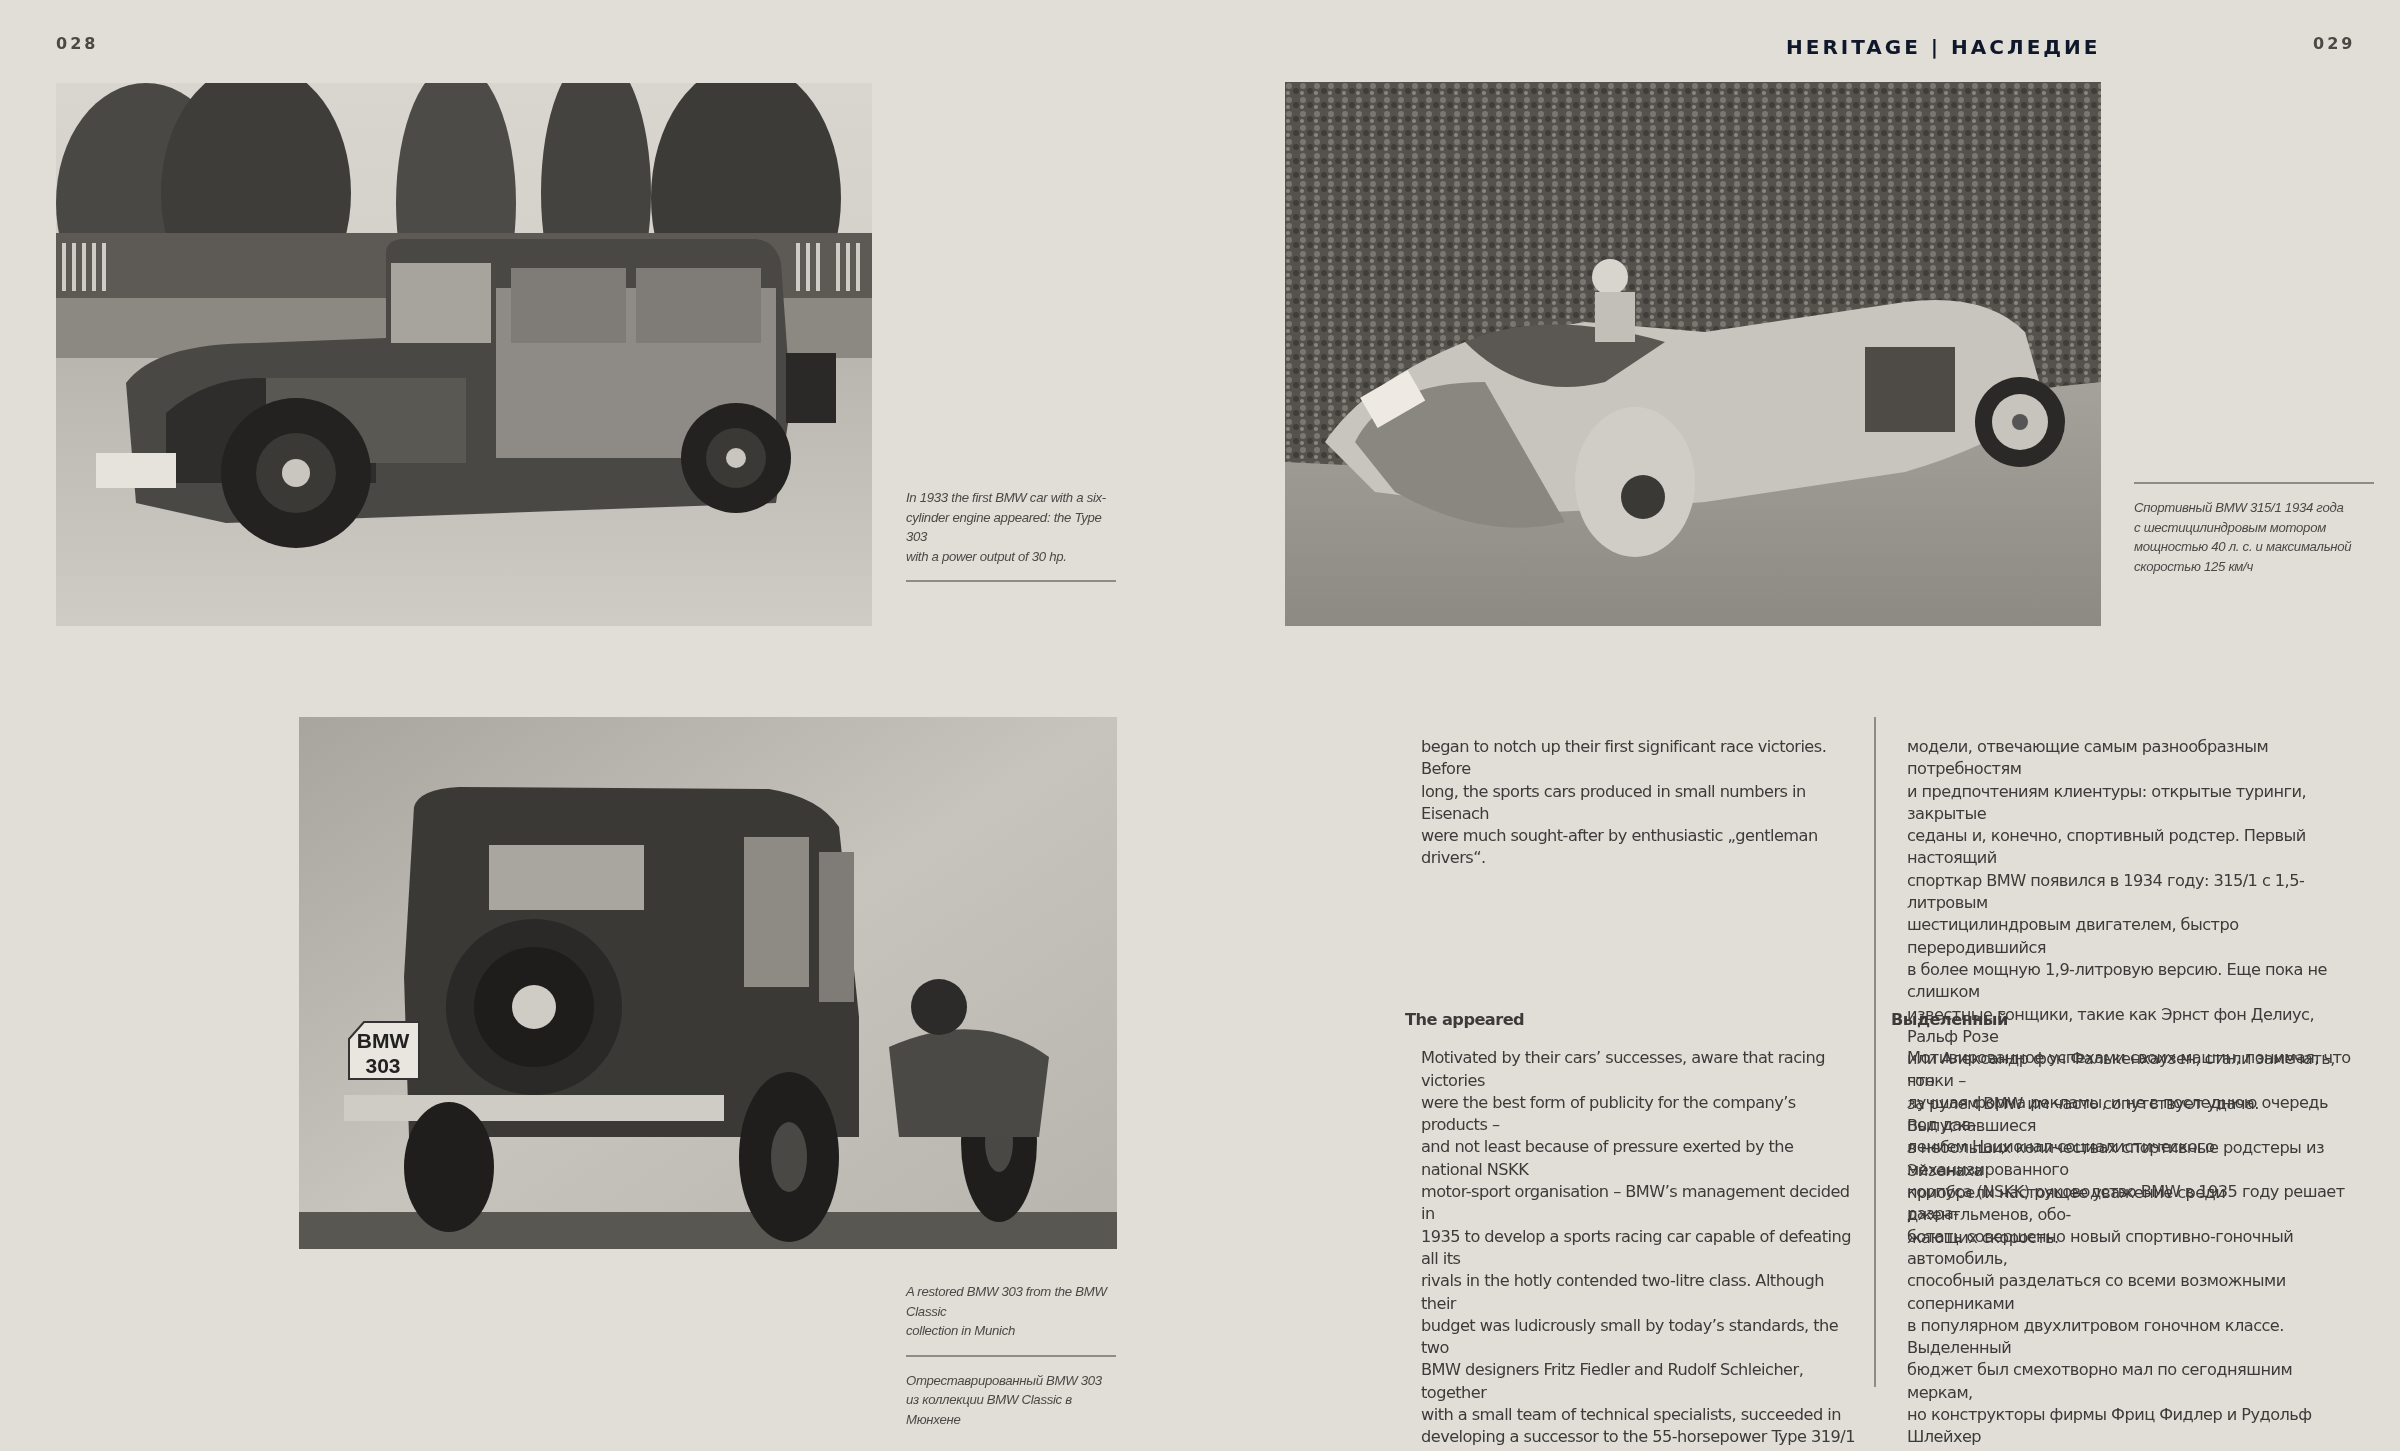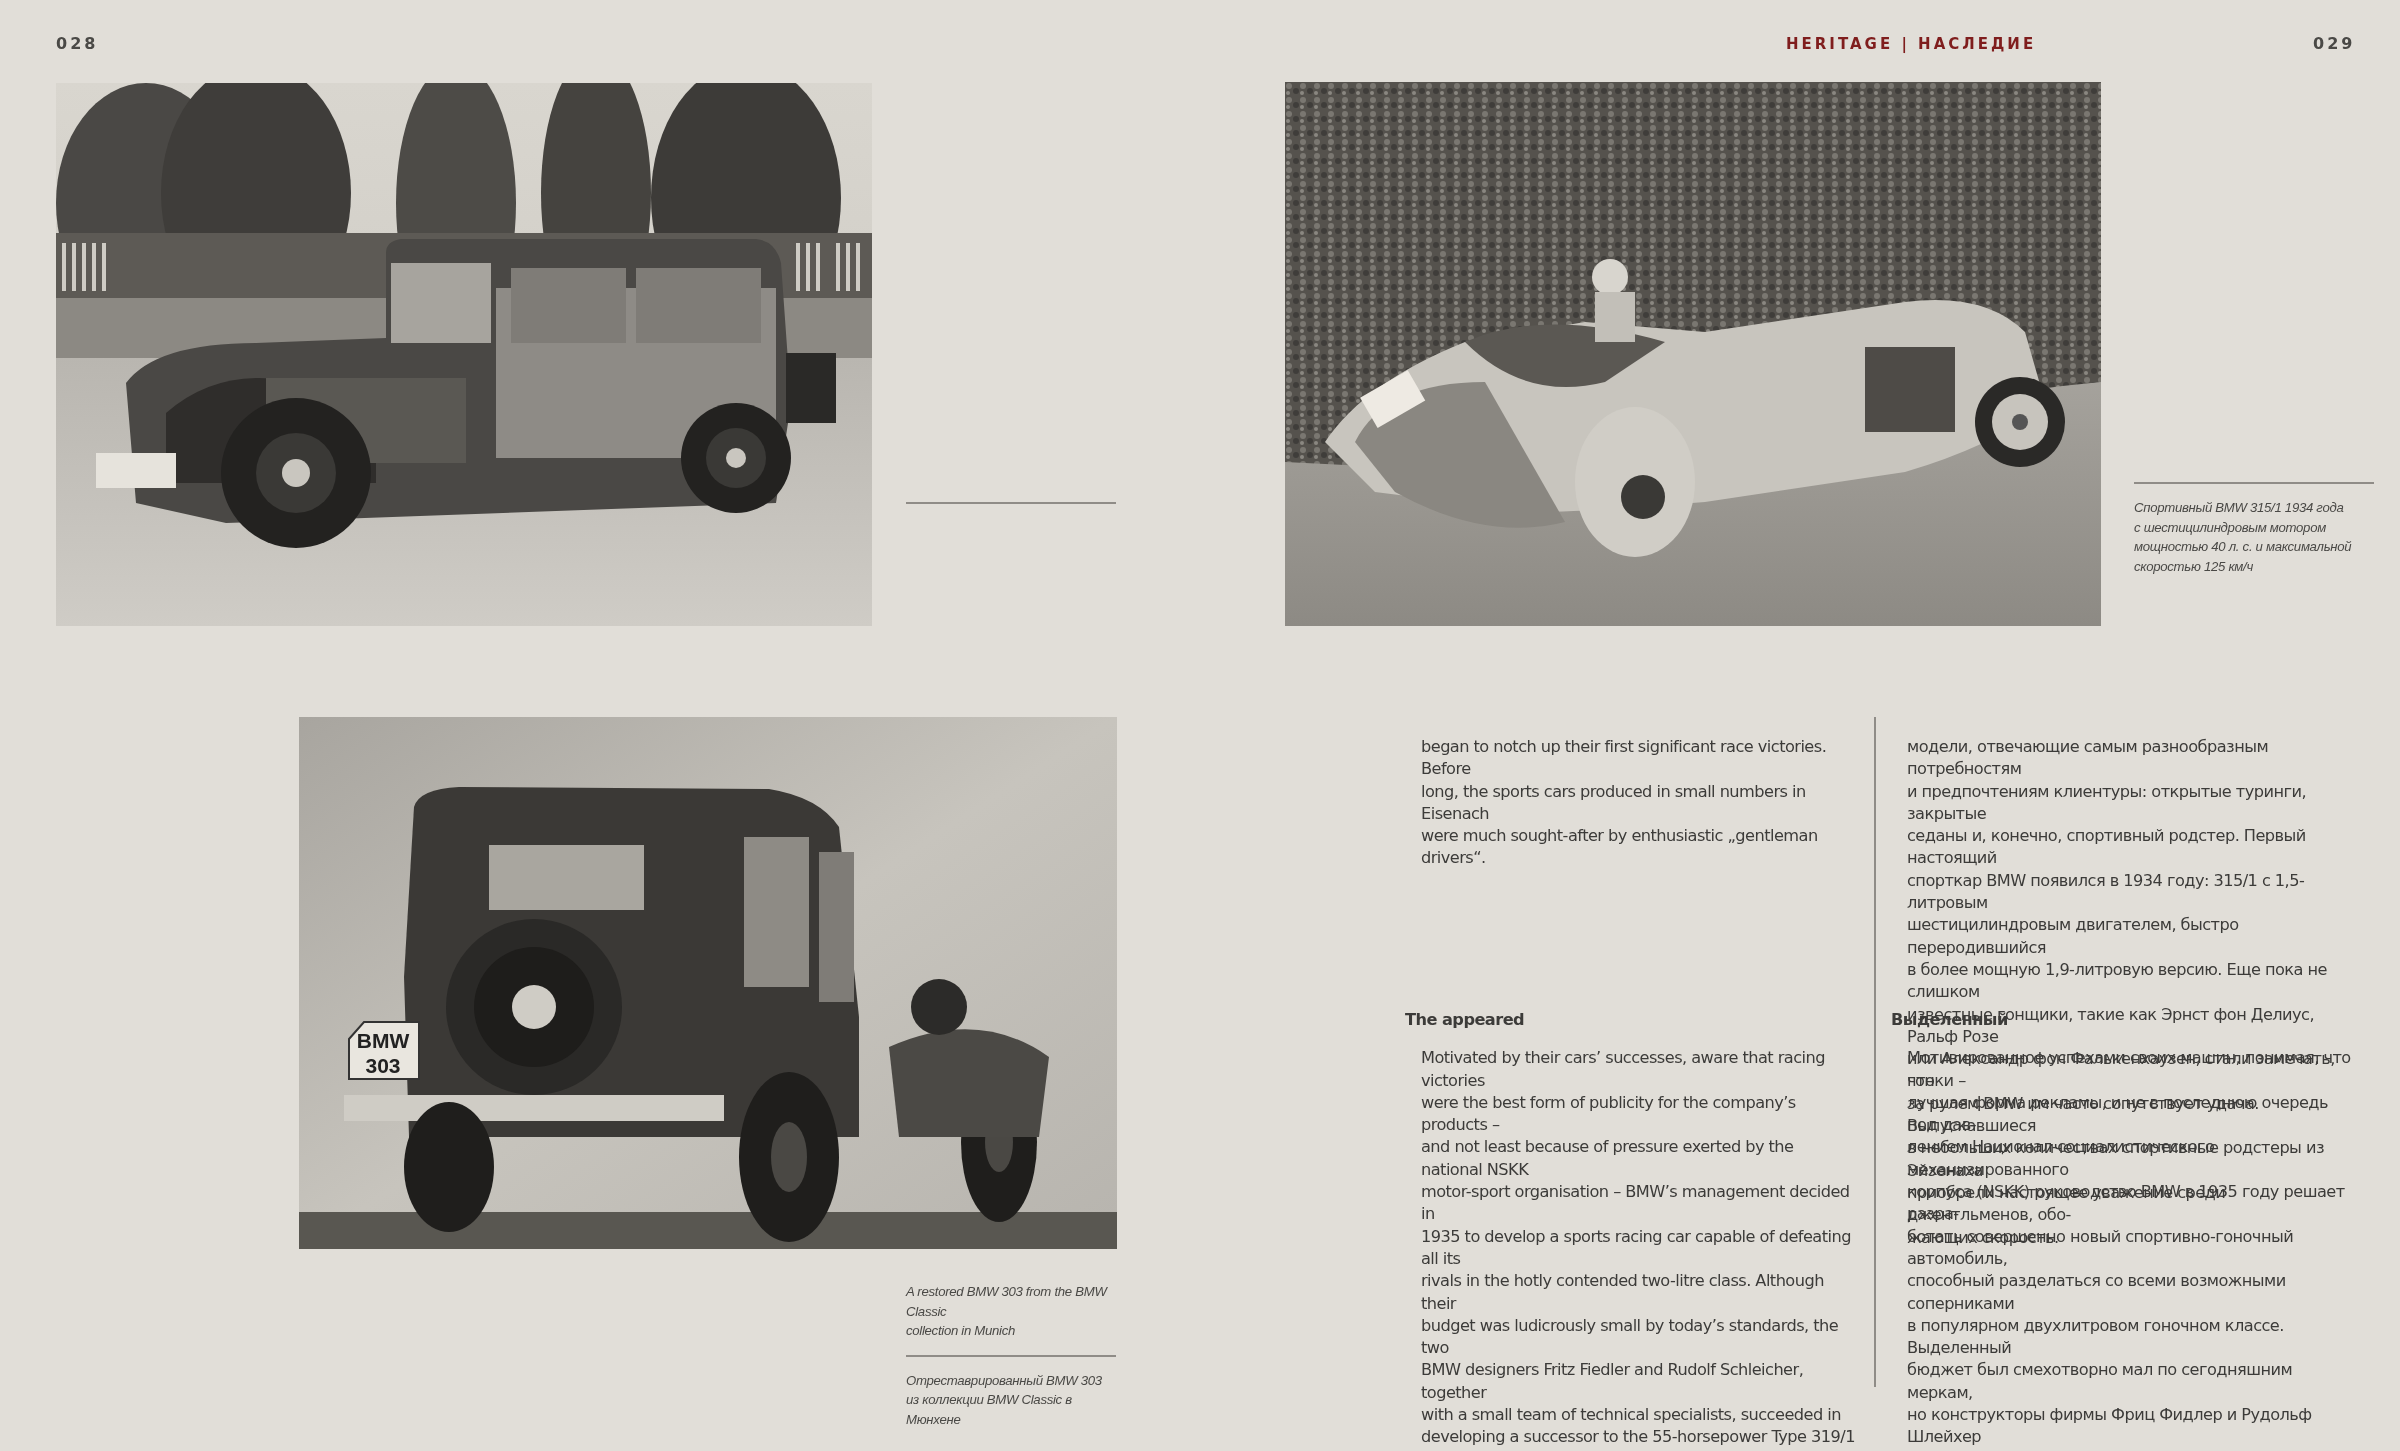--- a/index.html
+++ b/index.html
@@ -8,21 +8,21 @@
       background: #e1ded8; position: relative;
       font-family: "Liberation Sans", "DejaVu Sans", sans-serif;
       color: #3c3b39;
     }
     .abs { position: absolute; font-weight: bold; }
     .folio {
       font-size: 16px; letter-spacing: 3px; color: #4a4946;
       font-family: "DejaVu Sans", sans-serif;
     }
     .running-head {
-      font-size: 15px; letter-spacing: 3px; color: #7f1d1d;
+      font-size: 20px; letter-spacing: 3px; color: #0f172a;
       font-family: "DejaVu Sans", sans-serif;
     }
     .photo {
       position: absolute; overflow: hidden;
       background: #84cc16;
     }
     .photo svg { display: block; width: 100%; height: 100%; }
     .caption {
       position: absolute; font-style: italic; font-size: 13.2px;
       line-height: 19.5px; color: #4a4946;
@@ -97,20 +97,23 @@
       <circle cx="240" cy="390" r="14" fill="#c9c6bf"></circle>
     <circle cx="680" cy="375" r="55" fill="#232220"></circle>
       <circle cx="680" cy="375" r="30" fill="#3a3936"></circle>
       <circle cx="680" cy="375" r="10" fill="#c9c6bf"></circle>
     <rect x="40" y="370" width="80" height="35" fill="#e6e3dc"></rect>
     <rect x="730" y="270" width="50" height="70" fill="#2a2927"></rect>
   </svg>
 </div>
 
 <div class="caption" style="left:906px; top:488px; width:210px;">
+  <p>In 1933 the first BMW car with a six-
+cylinder engine appeared: the Type 303
+with a power output of 30 hp.</p>
   <div class="rule"></div>
 </div>
 
 <div class="photo" style="left:1285px; top:82px; width:816px; height:544px;">
   <svg viewBox="0 0 816 544" preserveAspectRatio="none">
     <defs>
       <pattern id="leaves" width="14" height="14" patternUnits="userSpaceOnUse">
         <rect width="14" height="14" fill="#55524d"></rect>
         <circle cx="4" cy="4" r="3" fill="#7a7771"></circle>
           <circle cx="11" cy="9" r="3" fill="#3f3d3a"></circle>

